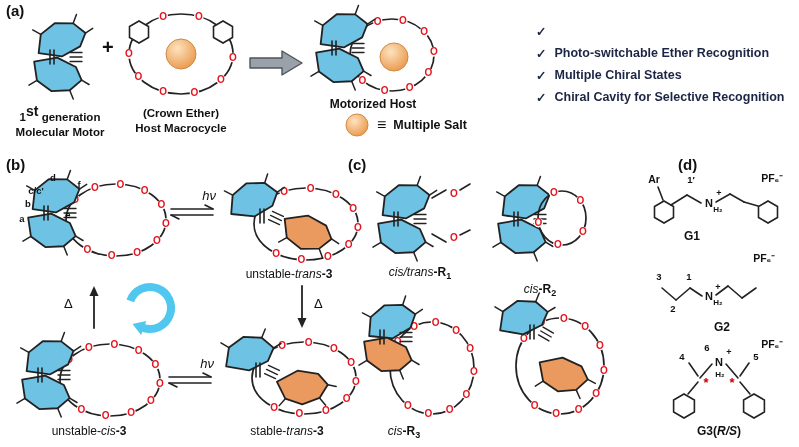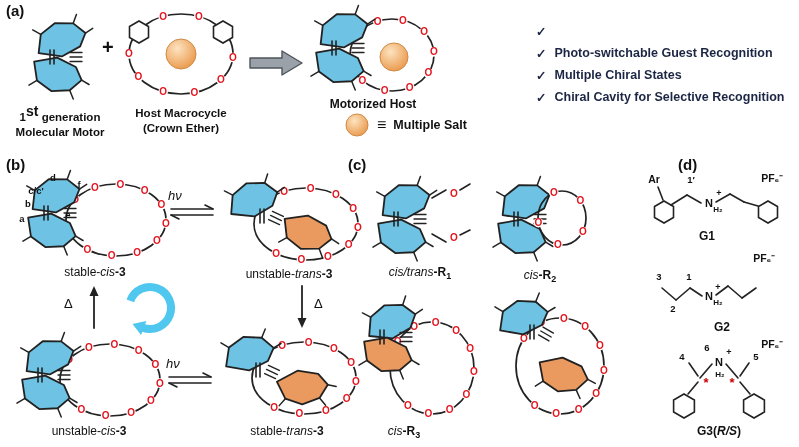--- a/index.html
+++ b/index.html
@@ -10,21 +10,21 @@
 .struct{position:absolute;overflow:visible}
 .cap{position:absolute;text-align:center;font-weight:700;font-size:11.5px;line-height:1.3}
 .cap sup{font-size:14px}
 .slabel{position:absolute;text-align:center;font-size:12px;white-space:nowrap}
 .slabel sub{font-size:9px}
 .plus{position:absolute;font-size:20px;font-weight:700}
 .legend{position:absolute;display:flex;align-items:center;gap:7px;font-weight:700;font-size:12.5px}
 .equiv{font-size:16px}
 .features{position:absolute;display:flex;flex-direction:column;gap:7px}
 .feature{display:flex;gap:8px;font-weight:700;font-size:12.5px;color:var(--feat,#1c2644);white-space:nowrap}
-.hv{position:absolute;font-size:13px;text-align:left;font-style:italic;font-weight:400}
+.hv{position:absolute;font-size:13px;text-align:right;font-style:italic;font-weight:400}
 .delta{position:absolute;font-size:13px}
 svg text{font-family:"Liberation Sans",sans-serif}
 </style>
 </head>
 <body>
 
 <svg id="svgdefs" width="0" height="0" style="position:absolute">
     <defs id="graddefs">
       <radialGradient id="ballgrad" cx="38%" cy="32%" r="80%">
         <stop offset="0%" stop-color="#fde3c0"></stop>
@@ -79,22 +79,22 @@
       <polygon points="17.0,15.0 26.5,20.5 26.5,31.5 17.0,37.0 7.5,31.5 7.5,20.5" fill="#fff" stroke="#222" stroke-width="1.6"></polygon>
       <polygon points="101.0,15.0 110.5,20.5 110.5,31.5 101.0,37.0 91.5,31.5 91.5,20.5" fill="#fff" stroke="#222" stroke-width="1.6"></polygon>
       <circle cx="59" cy="48" r="15" fill="url(#ballgrad)" stroke="#cf8a45" stroke-width="1"></circle>
     </svg>
 
   <div class="cap" style="left:4px;top:102px;width:112px">
     <div><span>1</span><sup>st</sup><span> generation</span></div>
     <div>Molecular Motor</div>
   </div>
   <div class="cap" style="left:122px;top:106px;width:118px">
+    <div>(Crown Ether)</div>
     <div>Host Macrocycle</div>
-    <div>(Crown Ether)</div>
   </div>
 
   <svg class="struct" style="left:248px;top:48px" width="58" height="30">
       <polygon points="2,10 34,10 34,3 54,15 34,27 34,20 2,20" fill="#9aa1a8" stroke="#4e545b" stroke-width="1.4" stroke-linejoin="round"></polygon>
     </svg>
 
   <svg class="struct" style="left:308px;top:5px" width="130" height="92">
       <ellipse cx="84" cy="50" rx="42" ry="36" fill="none" stroke="#222" stroke-width="1.7"></ellipse>
       <circle cx="49.595614139862334" cy="29.35124829136235" r="4.8" fill="#fff"></circle>
       <text x="49.595614139862334" y="32.75124829136235" font-size="10" fill="#e3141d" text-anchor="middle" font-weight="bold">O</text>
@@ -146,21 +146,21 @@
     <span class="equiv">≡</span>
     <span>Multiple Salt</span>
   </div>
 
   <div class="features" style="left:536px;top:24px">
     <div class="feature">
         <span>✓</span>
       </div>
     <div class="feature">
         <span>✓</span>
-        <span>Photo-switchable Guest Recognition</span>
+        <span>Photo-switchable Ether Recognition</span>
       </div>
     <div class="feature">
         <span>✓</span>
         <span>Multiple Chiral States</span>
       </div>
     <div class="feature">
         <span>✓</span>
         <span>Chiral Cavity for Selective Recognition</span>
       </div>
   </div>
@@ -208,21 +208,20 @@
         <line x1="-6" y1="0" x2="6" y2="0" stroke="#222" stroke-width="1.4" stroke-linecap="round"></line>
         <line x1="-6" y1="4.5" x2="6" y2="4.5" stroke="#222" stroke-width="1.4" stroke-linecap="round"></line>
       </g>
       <text x="2" y="50" font-size="9.5" fill="#111" text-anchor="middle" font-weight="bold">a</text>
       <text x="8" y="35" font-size="9.5" fill="#111" text-anchor="middle" font-weight="bold">b</text>
       <text x="16" y="22" font-size="9.5" fill="#111" text-anchor="middle" font-weight="bold">c/c'</text>
       <text x="33" y="9" font-size="9.5" fill="#111" text-anchor="middle" font-weight="bold">d</text>
       <text x="48" y="46" font-size="9.5" fill="#111" text-anchor="middle" font-weight="bold">e</text>
       <text x="59" y="16" font-size="9.5" fill="#111" text-anchor="middle" font-weight="bold">f</text>
     </svg>
-  <div class="slabel" style="left:20px;top:265px;width:150px"><span>stable-</span><i>cis</i><b>-3</b></div>
 
   <i class="hv" style="left:168px;top:188px;width:48px">hν</i>
   <svg class="struct" style="left:168px;top:204px" width="48" height="16">
       <line x1="3" y1="5" x2="45" y2="5" stroke="#222" stroke-width="1.6" stroke-linecap="round"></line>
       <line x1="45" y1="5" x2="37" y2="1" stroke="#222" stroke-width="1.6" stroke-linecap="round"></line>
       <line x1="45" y1="11" x2="3" y2="11" stroke="#222" stroke-width="1.6" stroke-linecap="round"></line>
       <line x1="3" y1="11" x2="11" y2="15" stroke="#222" stroke-width="1.6" stroke-linecap="round"></line>
     </svg>
 
   <svg class="struct" style="left:214px;top:174px" width="150" height="92">
@@ -440,21 +439,21 @@
       <text x="63.791516560183936" y="22.028299238780477" font-size="10" fill="#e3141d" text-anchor="middle" font-weight="bold">O</text>
       <circle cx="90.38506663485546" cy="26.64473453846343" r="4.8" fill="#fff"></circle>
       <text x="90.38506663485546" y="30.04473453846343" font-size="10" fill="#e3141d" text-anchor="middle" font-weight="bold">O</text>
       <circle cx="92.78460969082653" cy="57.5" r="4.8" fill="#fff"></circle>
       <text x="92.78460969082653" y="60.9" font-size="10" fill="#e3141d" text-anchor="middle" font-weight="bold">O</text>
       <circle cx="67.83244373599368" cy="70.58980933132962" r="4.8" fill="#fff"></circle>
       <text x="67.83244373599368" y="73.98980933132962" font-size="10" fill="#e3141d" text-anchor="middle" font-weight="bold">O</text>
       <circle cx="48.36461392770701" cy="48.688500797007116" r="4.8" fill="#fff"></circle>
       <text x="48.36461392770701" y="52.088500797007114" font-size="10" fill="#e3141d" text-anchor="middle" font-weight="bold">O</text>
     </svg>
-  <div class="slabel" style="left:482px;top:268px;width:116px"><i>cis</i><b><span>-R</span><sub>2</sub></b></div>
+  <div class="slabel" style="left:482px;top:282px;width:116px"><i>cis</i><b><span>-R</span><sub>2</sub></b></div>
 
   <svg class="struct" style="left:360px;top:288px" width="120" height="132">
       <ellipse cx="72" cy="80" rx="42" ry="46" fill="none" stroke="#222" stroke-width="1.7"></ellipse>
       <circle cx="37.595614139862334" cy="53.61548392785189" r="4.8" fill="#fff"></circle>
       <text x="37.595614139862334" y="57.01548392785189" font-size="10" fill="#e3141d" text-anchor="middle" font-weight="bold">O</text>
       <circle cx="54.250033006890604" cy="38.30984179631411" r="4.8" fill="#fff"></circle>
       <text x="54.250033006890604" y="41.70984179631411" font-size="10" fill="#e3141d" text-anchor="middle" font-weight="bold">O</text>
       <circle cx="75.66054119540163" cy="34.17504388777971" r="4.8" fill="#fff"></circle>
       <text x="75.66054119540163" y="37.57504388777971" font-size="10" fill="#e3141d" text-anchor="middle" font-weight="bold">O</text>
       <circle cx="96.09021032674394" cy="42.31900596270638" r="4.8" fill="#fff"></circle>
@@ -548,21 +547,21 @@
       <line x1="72" y1="32" x2="86" y2="24" stroke="#222" stroke-width="1.6" stroke-linecap="round"></line>
       <line x1="86" y1="24" x2="100" y2="32" stroke="#222" stroke-width="1.6" stroke-linecap="round"></line>
       <line x1="100" y1="32" x2="114" y2="36" stroke="#222" stroke-width="1.6" stroke-linecap="round"></line>
       <text x="10" y="13" font-size="10.5" fill="#111" text-anchor="middle" font-weight="bold">Ar</text>
       <text x="47" y="13" font-size="9.5" fill="#111" text-anchor="middle" font-weight="bold">1′</text>
       <text x="65" y="37" font-size="11" fill="#111" text-anchor="middle" font-weight="bold">N</text>
       <text x="74" y="42" font-size="8" fill="#111" text-anchor="middle" font-weight="bold">H₂</text>
       <text x="75" y="26" font-size="9" fill="#111" text-anchor="middle" font-weight="bold">+</text>
       <text x="128" y="12" font-size="10.5" fill="#111" text-anchor="middle" font-weight="bold">PF₆⁻</text>
     </svg>
-  <div class="slabel" style="left:632px;top:229px;width:150px"><b>G1</b></div>
+  <div class="slabel" style="left:617px;top:229px;width:150px"><b>G1</b></div>
 
   <svg class="struct" style="left:652px;top:246px" width="140" height="74">
       <line x1="10" y1="42" x2="24" y2="54" stroke="#222" stroke-width="1.6" stroke-linecap="round"></line>
       <line x1="24" y1="54" x2="38" y2="42" stroke="#222" stroke-width="1.6" stroke-linecap="round"></line>
       <line x1="38" y1="42" x2="50" y2="50" stroke="#222" stroke-width="1.6" stroke-linecap="round"></line>
       <line x1="64" y1="49" x2="76" y2="40" stroke="#222" stroke-width="1.6" stroke-linecap="round"></line>
       <line x1="76" y1="40" x2="90" y2="52" stroke="#222" stroke-width="1.6" stroke-linecap="round"></line>
       <line x1="90" y1="52" x2="104" y2="42" stroke="#222" stroke-width="1.6" stroke-linecap="round"></line>
       <text x="57" y="54" font-size="11" fill="#111" text-anchor="middle" font-weight="bold">N</text>
       <text x="66" y="59" font-size="8" fill="#111" text-anchor="middle" font-weight="bold">H₂</text>

